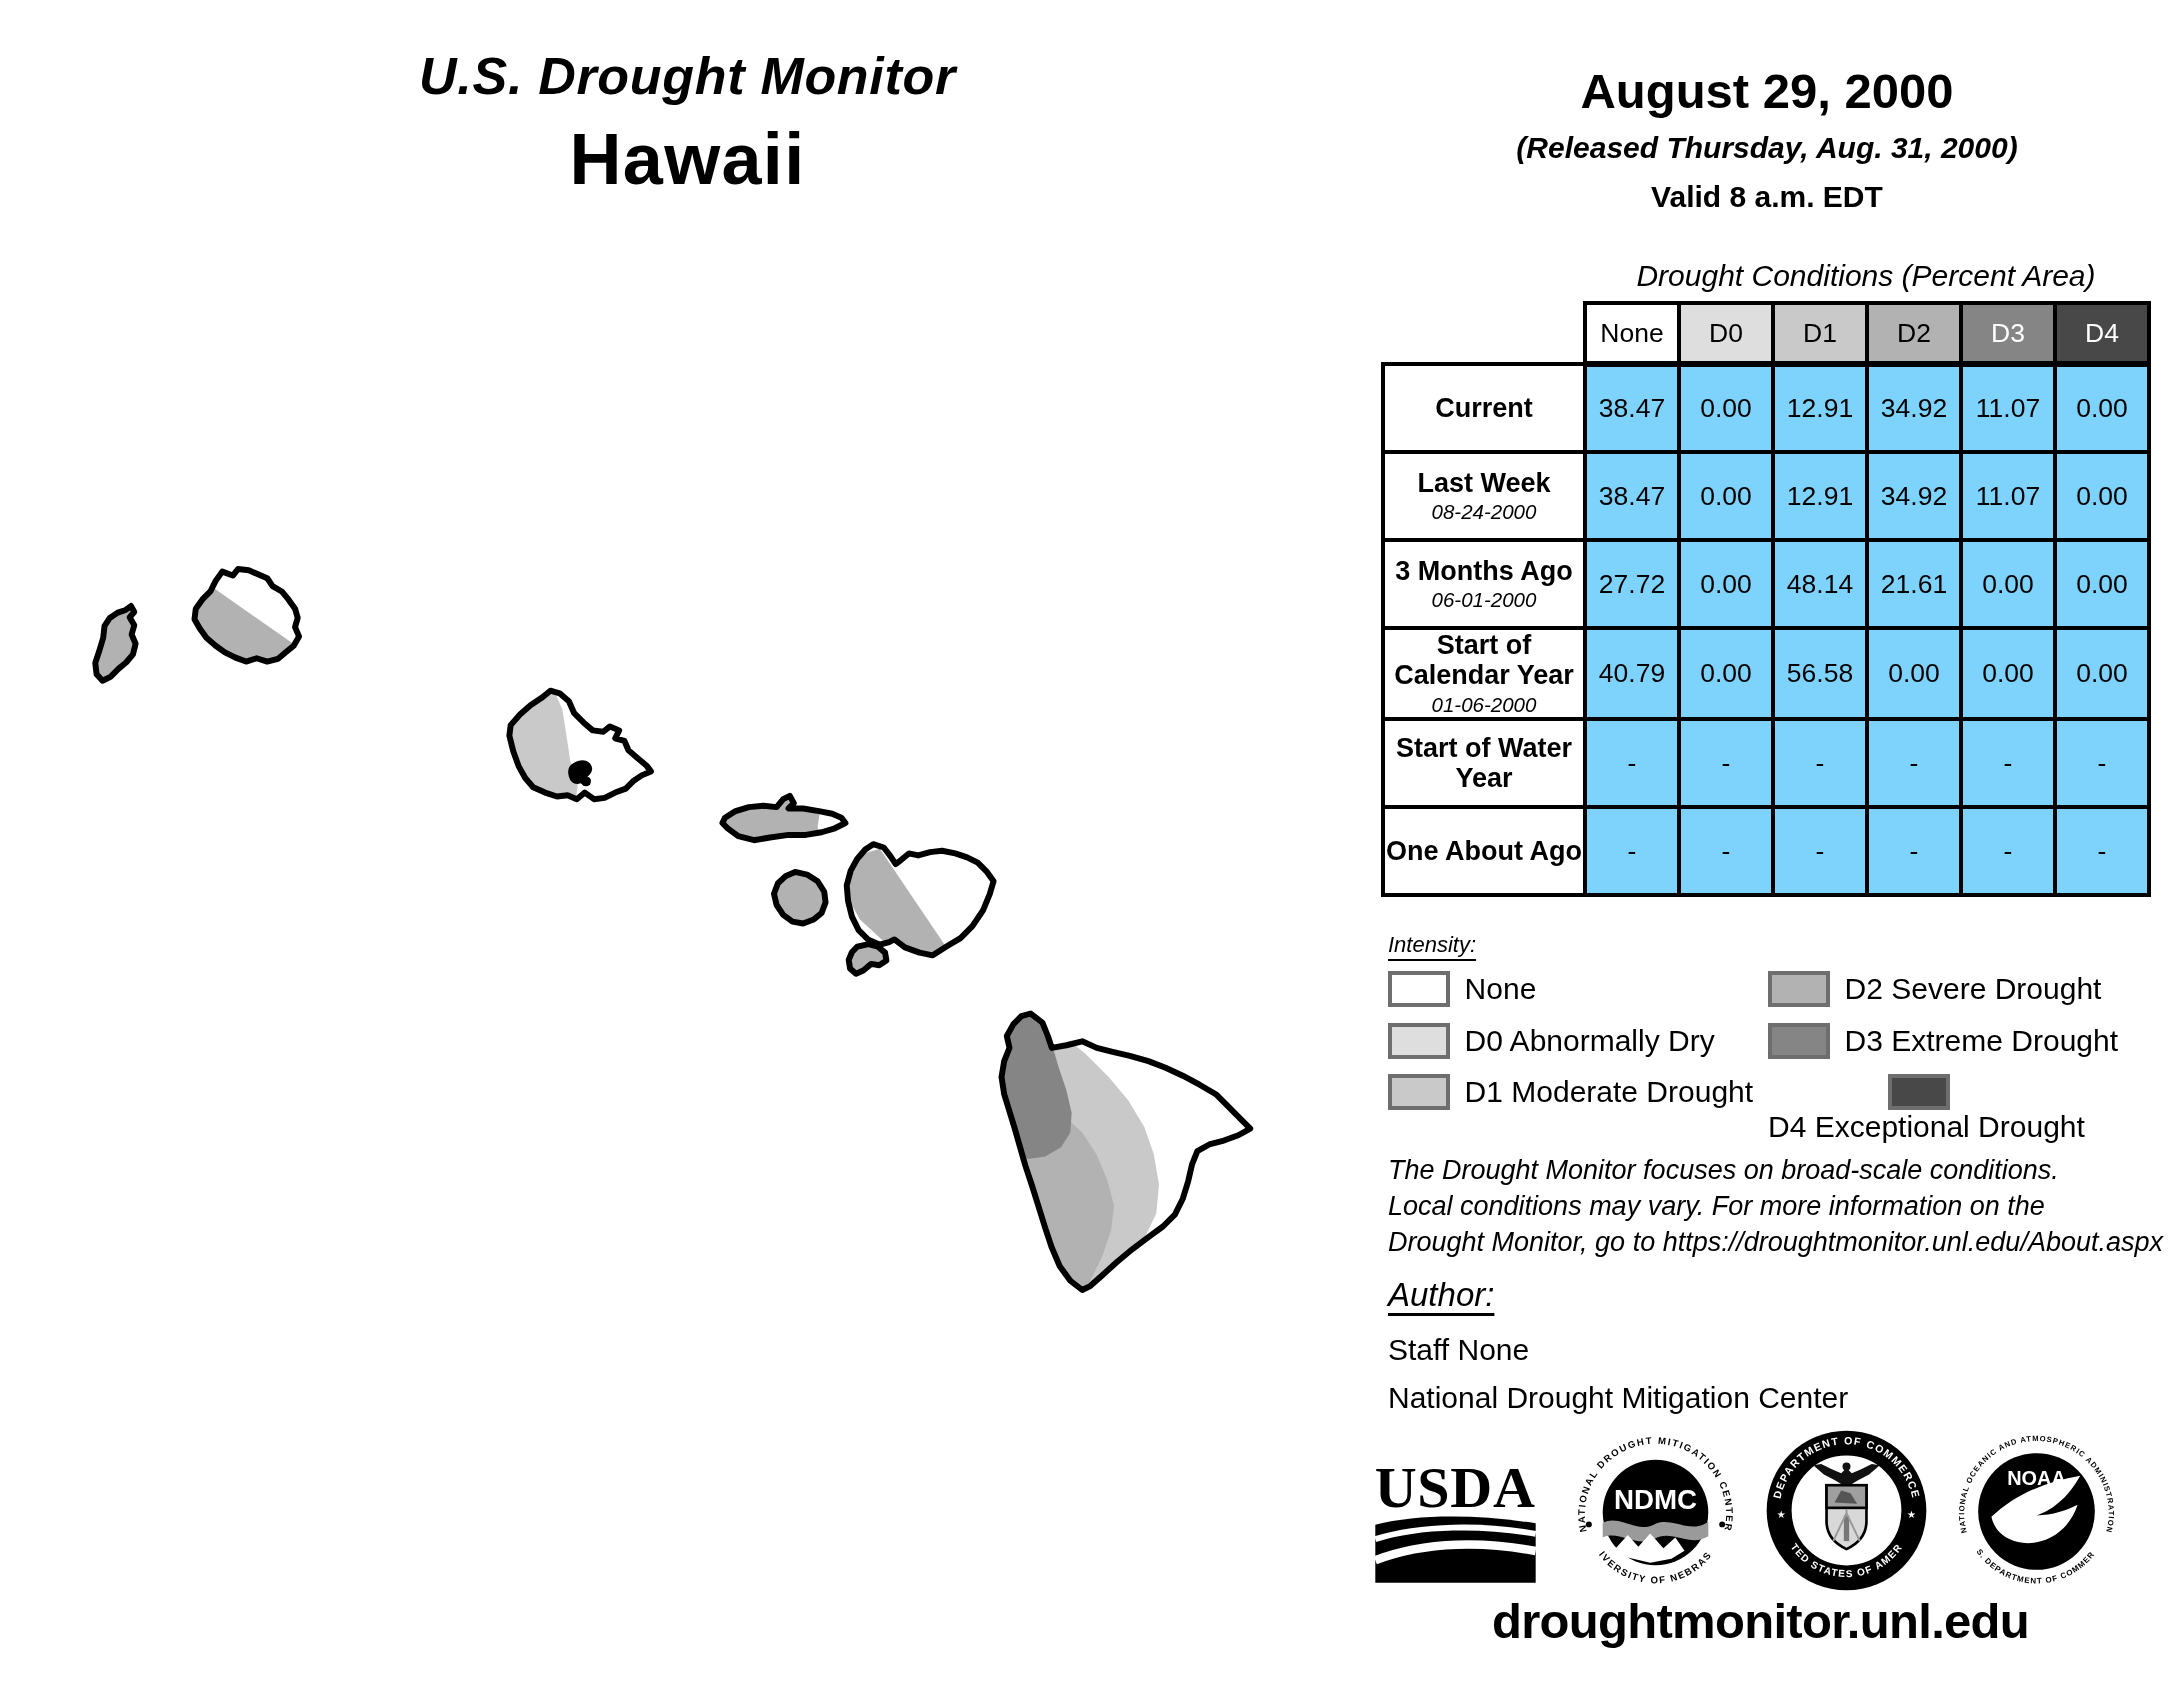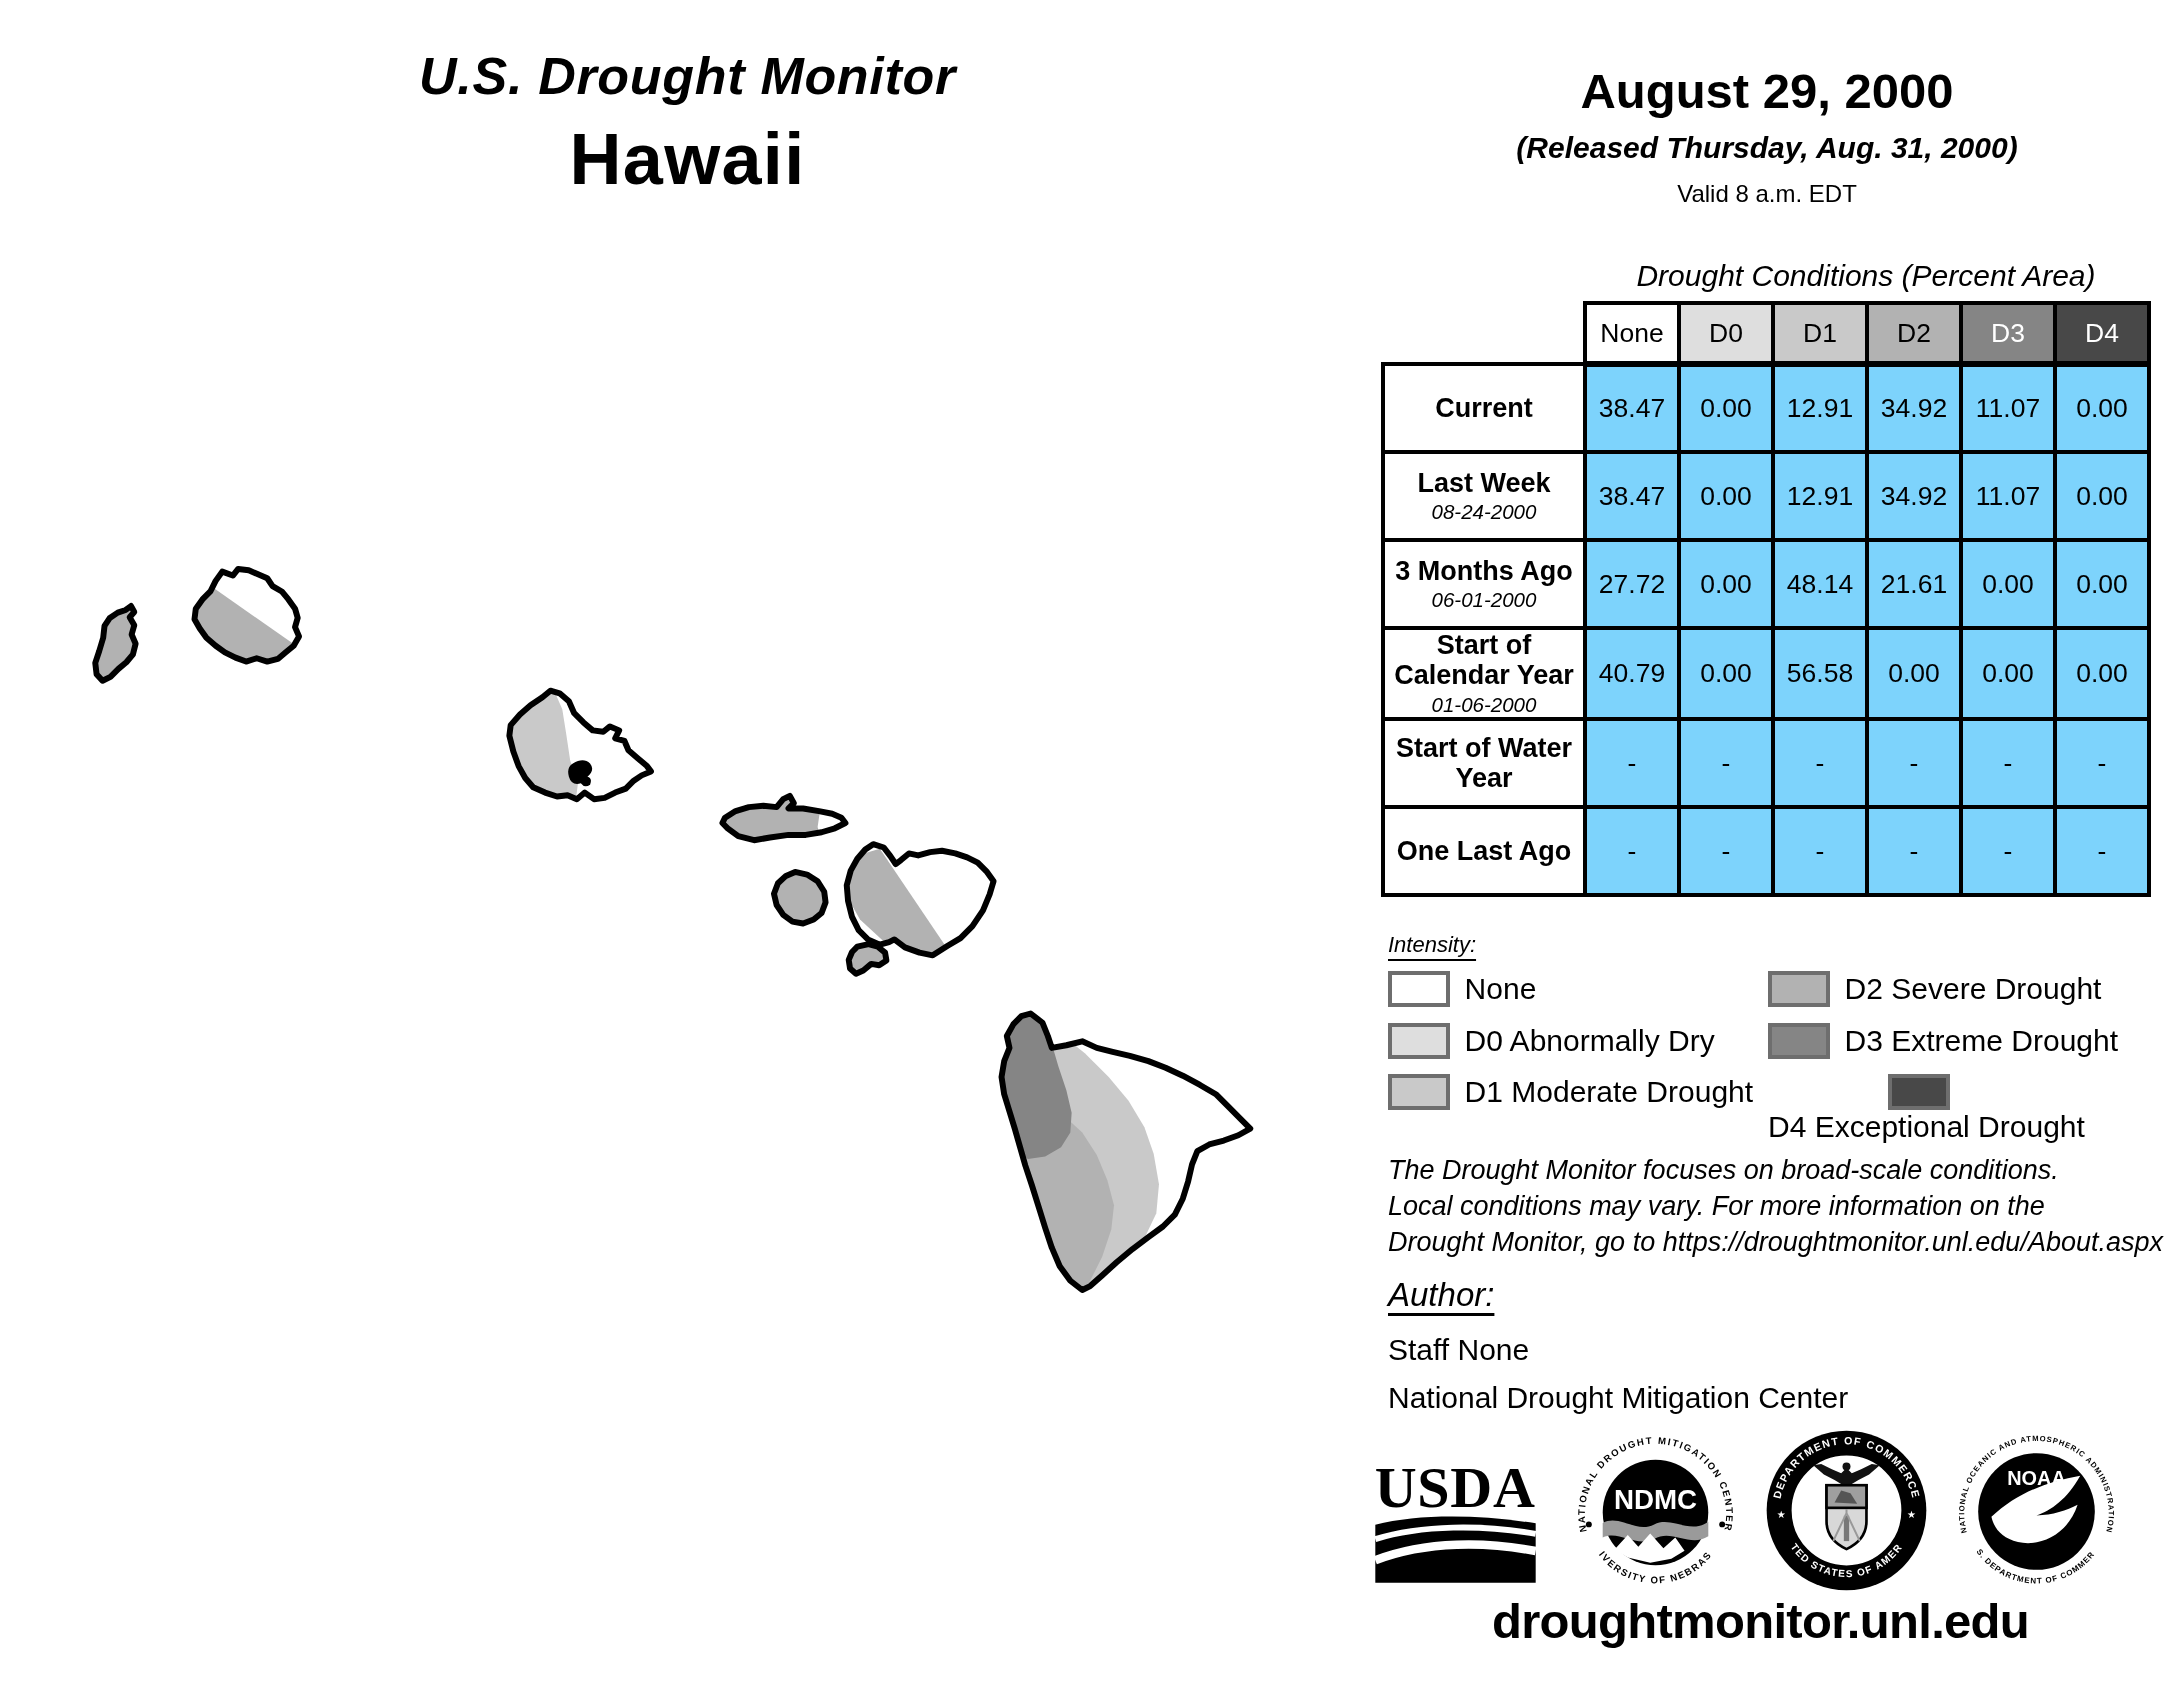--- a/index.html
+++ b/index.html
@@ -8,21 +8,21 @@
     position:relative; width:2183px; height:1687px; background:#ffffff;
     font-family:"Liberation Sans", sans-serif; color:#000; overflow:hidden;padding-left:21px;
   }
   
   #map-title { position:absolute; left:198px; top:46px; width:979px; text-align:center; }
   #map-title .t1 { font-size:52px; font-weight:bold; font-style:italic; letter-spacing:0.7px; }
   #map-title .t2 { font-size:72px; font-weight:bold; margin-top:12px; letter-spacing:1.3px; }
   #date-block { position:absolute; left:1403px; top:63px; width:728px; text-align:center; }
   #date-block .d1 { font-size:49px; font-weight:bold; }
   #date-block .d2 { font-size:30px; font-weight:bold; font-style:italic; margin-top:12px; }
-  #date-block .d3 { font-size:24px; font-weight:normal; margin-top:14.6px; }
+  #date-block .d3 { font-size:30px; font-weight:bold; margin-top:14.6px; }
   
   #tbl-caption { position:absolute; left:1585px; top:259px; width:562px; text-align:center;
                  font-size:30px; font-style:italic; }
   #dm-table { position:absolute; left:1381px; top:301px; border-collapse:collapse; table-layout:fixed; }
   #dm-table th, #dm-table td { border:4px solid #000; padding:0; }
   #dm-table .corner { border:none; background:#fff; }
   #dm-table th { width:94px; height:61px; font-weight:normal; font-size:26.5px; border-bottom-width:6px; }
   #dm-table td.rowhead { width:202px; height:88px; text-align:center; vertical-align:middle; background:#fff; }
   #dm-table td.val { width:94px; text-align:center; vertical-align:middle; font-size:26.5px; background:#7dd3fc; }
   .row-label { font-weight:bold; font-size:27px; line-height:1.12; }
@@ -223,21 +223,21 @@
     </td>
     <td class="val">-</td>
     <td class="val">-</td>
     <td class="val">-</td>
     <td class="val">-</td>
     <td class="val">-</td>
     <td class="val">-</td>
   </tr>
   <tr>
     <td class="rowhead">
-      <div class="row-label">One Last Ago</div>
+      <div class="row-label">One About Ago</div>
     </td>
     <td class="val">-</td>
     <td class="val">-</td>
     <td class="val">-</td>
     <td class="val">-</td>
     <td class="val">-</td>
     <td class="val">-</td>
   </tr>
 </tbody>
     </table>

